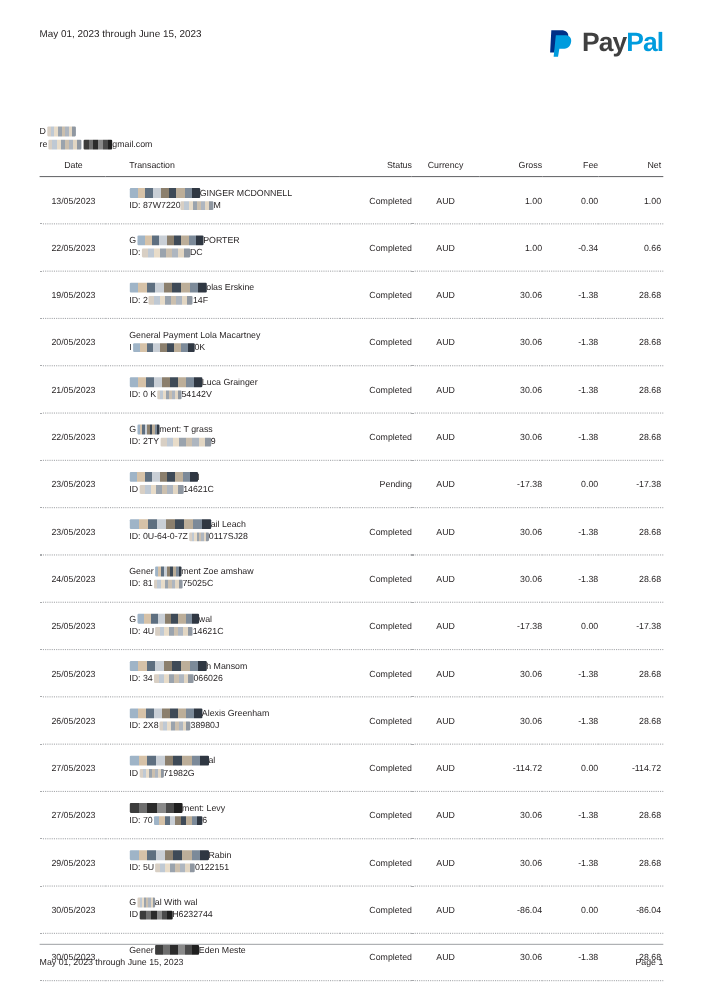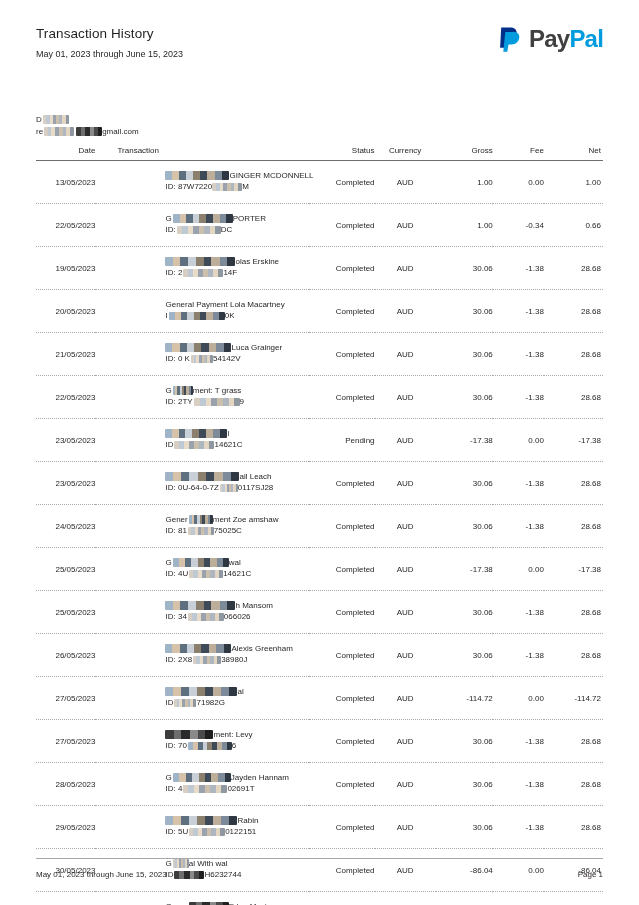--- a/index.html
+++ b/index.html
@@ -134,34 +134,33 @@
     vertical-align: bottom;
   }
   table.tx tbody td {
     padding: 9px 0 9px 0;
     border-bottom: 1px dotted #a7a9ac;
     vertical-align: middle;
     color: #231f20;
     font-size: 8px;
     height: 22px;
   }
-  .c-date   { width: 58px;  text-align: right; padding-left: 2px !important; margin-left: 16px; }
+  .c-date   { width: 58px;  text-align: center; padding-left: 2px !important; margin-left: 16px; }
   .c-desc   { width: 196px; text-align: left; padding-left: 22px !important; }
   .c-status { width: 66px;  text-align: right; }
   .c-curr   { width: 62px;  text-align: center; }
   .c-gross  { width: 58px;  text-align: right; }
   .c-fee    { width: 52px;  text-align: right; }
   .c-net    { width: 58px;  text-align: right; padding-right: 2px !important; }
 
   th.c-desc { padding-left: 22px !important; }
 
   .desc-cell {
     position: relative;
     height: 24px;
-    margin-left: 48px;
   }
   .desc-l1 {
     position: absolute;
     left: 0; top: 0;
     white-space: nowrap;
     line-height: 11px;
   }
   .desc-l2 {
     position: absolute;
     left: 0; top: 11px;
@@ -189,21 +188,20 @@
     height: 1px;
     background: #a7a9ac;
   }
 </style>
 </head>
 <body>
 
 <div class="page">
 
   <div class="header">
-    <div class="doc-title">Transaction History</div>
     <div class="doc-range">May 01, 2023 through June 15, 2023</div>
 
     <div class="logo">
       <span class="logo-mark">
         <svg width="30" height="30" viewBox="0 0 30 30" xmlns="http://www.w3.org/2000/svg">
           <path d="M7.2 3.6h9.1c4.1 0 6.9 2.1 6.3 6.2-.6 4.3-3.9 6.5-8 6.5h-3.3l-1.2 7.4H6.1z" fill="#003087"></path>
           <path d="M11.3 8.1h8.4c3.7 0 6.1 2.1 5.5 6-.6 4.1-3.7 6.3-7.5 6.3h-3.2l-1.2 7.3h-4L11.3 8.1z" fill="#009cde"></path>
         </svg>
       </span>
       <span class="logo-word">
@@ -439,34 +437,20 @@
             <div class="desc-l2"><span>ID: 70</span><span class="mosaic-color redact" style="width:44px;height:8px;margin-left:1px;"></span><span>6</span></div>
           </div>
         </td>
         <td class="c-status">Completed</td>
         <td class="c-curr">AUD</td>
         <td class="c-gross">30.06</td>
         <td class="c-fee">-1.38</td>
         <td class="c-net">28.68</td>
       </tr>
 
-      <tr>
-        <td class="c-date">28/05/2023</td>
-        <td class="c-desc">
-          <div class="desc-cell">
-            <div class="desc-l1"><span>G</span><span class="mosaic-color redact" style="width:58px;height:9px;margin-left:1px;"></span><span>Jayden Hannam</span></div>
-            <div class="desc-l2"><span>ID: 4</span><span class="mosaic redact" style="width:44px;height:8px;margin-left:1px;"></span><span>02691T</span></div>
-          </div>
-        </td>
-        <td class="c-status">Completed</td>
-        <td class="c-curr">AUD</td>
-        <td class="c-gross">30.06</td>
-        <td class="c-fee">-1.38</td>
-        <td class="c-net">28.68</td>
-      </tr>
 
       <tr>
         <td class="c-date">29/05/2023</td>
         <td class="c-desc">
           <div class="desc-cell">
             <div class="desc-l1"><span class="mosaic-color redact" style="width:72px;height:9px;"></span><span>Rabin</span></div>
             <div class="desc-l2"><span>ID: 5U</span><span class="mosaic redact" style="width:36px;height:8px;margin-left:1px;"></span><span>0122151</span></div>
           </div>
         </td>
         <td class="c-status">Completed</td>

